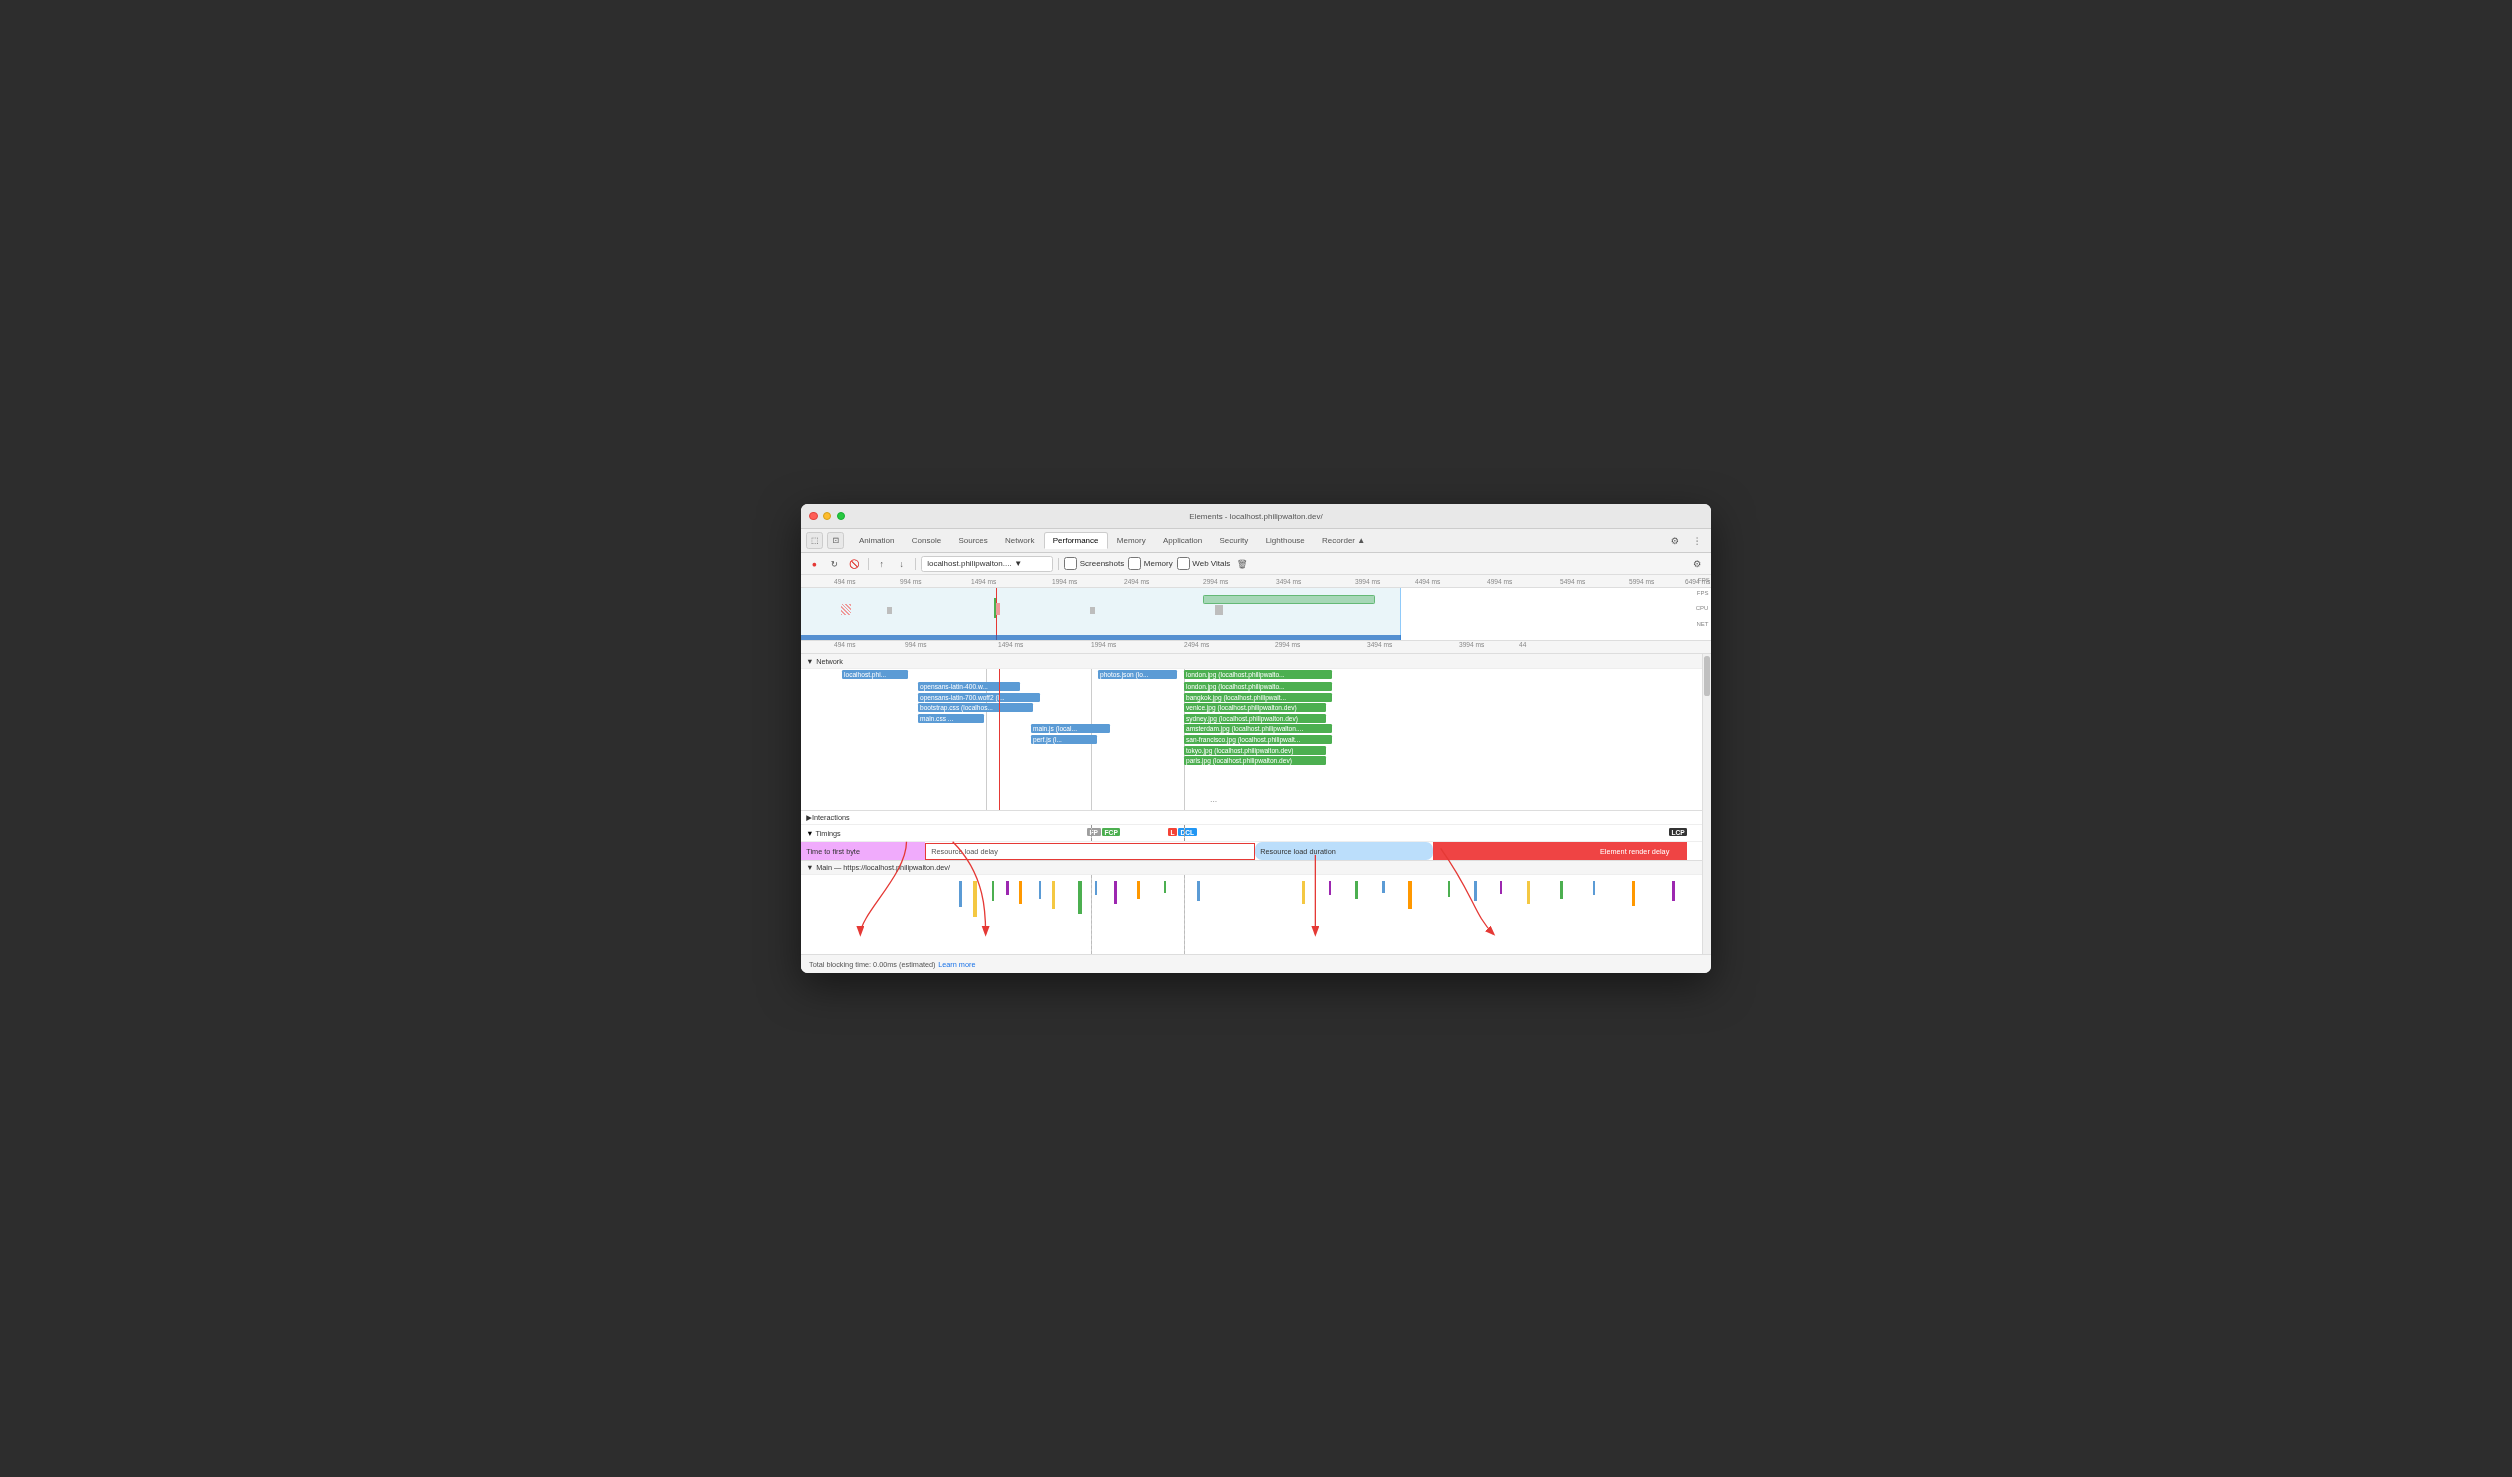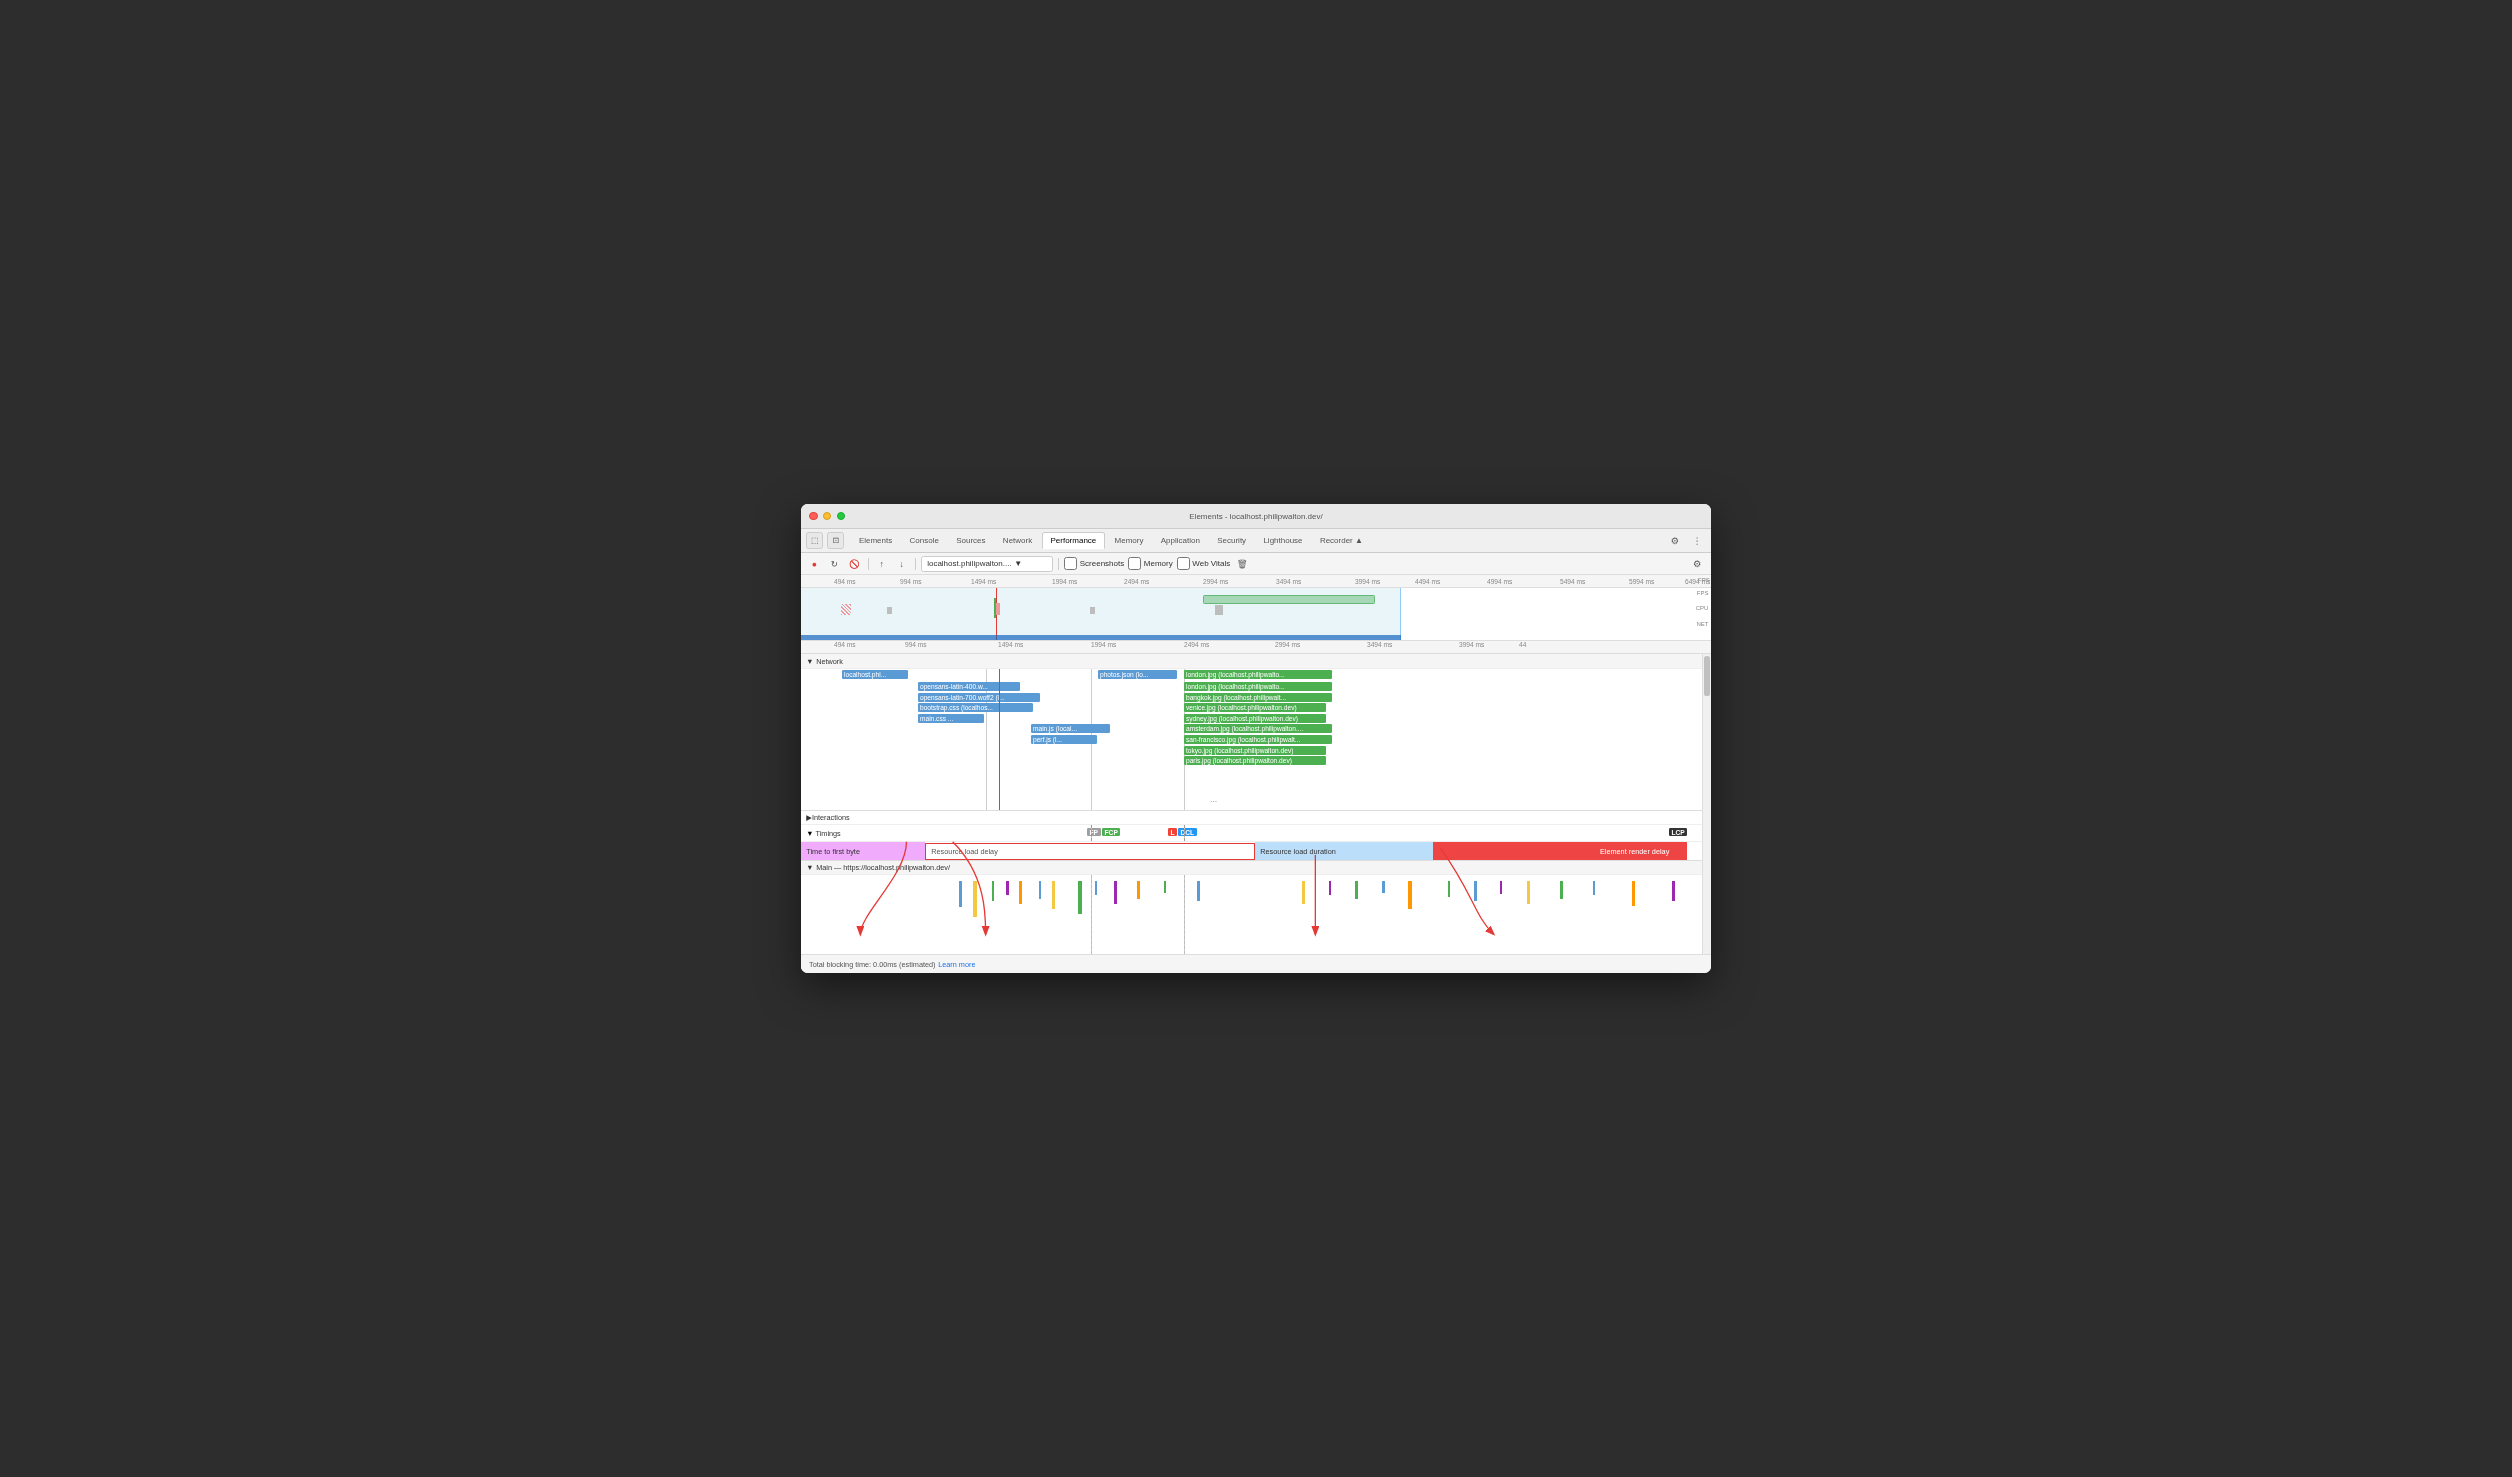--- a/index.html
+++ b/index.html
@@ -262,21 +262,21 @@
       <div class="traffic-light tl-green"></div>
     </div>
     <span class="title-text">Elements - localhost.philipwalton.dev/</span>
   </div>
 
   <div class="tabbar">
     <div class="tab-icons">
       <div class="tab-icon-btn">⬚</div>
       <div class="tab-icon-btn">⊡</div>
     </div>
-    <div class="tab">Elements</div>
+    <div class="tab">Animation</div>
     <div class="tab">Console</div>
     <div class="tab">Sources</div>
     <div class="tab">Network</div>
     <div class="tab active">Performance</div>
     <div class="tab">Memory</div>
     <div class="tab">Application</div>
     <div class="tab">Security</div>
     <div class="tab">Lighthouse</div>
     <div class="tab">Recorder ▲</div>
     <div class="tabbar-right">
@@ -440,21 +440,21 @@
       <div style="position:relative; height:18.5px; background:#fff; border-bottom:0.7px solid #ddd; overflow:hidden; display:flex;">
 
         <div style="position:absolute; left:0; top:0; width:124px; height:100%; background:#f0abfc; display:flex; align-items:center; padding:0 5.3px; font-size:7.3px; font-weight:500; color:#333;">
           <span>Time to first byte</span>
         </div>
 
         <div style="position:absolute; left:124px; top:0.7px; width:330px; height:17px; border:1.3px solid #e53935; background:transparent; display:flex; align-items:center; padding:0 5.3px; font-size:7.3px; color:#555;">
           <span>Resource load delay</span>
         </div>
 
-        <div style="position:absolute; left:454px; top:0; width:178px; height:100%; background:#bbdefb; display:flex; align-items:center; padding:0 5.3px; font-size:7.3px; color:#333;">
+        <div style="position:absolute; left:454px; top:0; width:178px; height:100%; background:#bbdefb; display:flex; align-items:center; padding:0 5.3px; font-size:7.3px; color:#333;border-radius:7px;">
           <span>Resource load duration</span>
         </div>
 
         <div style="position:absolute; left:632px; top:0; right:14.5px; height:100%; background:#ef4444; display:flex; align-items:center; padding:0 18px; font-size:7.3px; color:#fff;justify-content:flex-end;">
           <span>Element render delay</span>
         </div>
       </div>
 
       <div class="section-row" style="height:14.5px;">
         <span class="toggle">▼</span>

